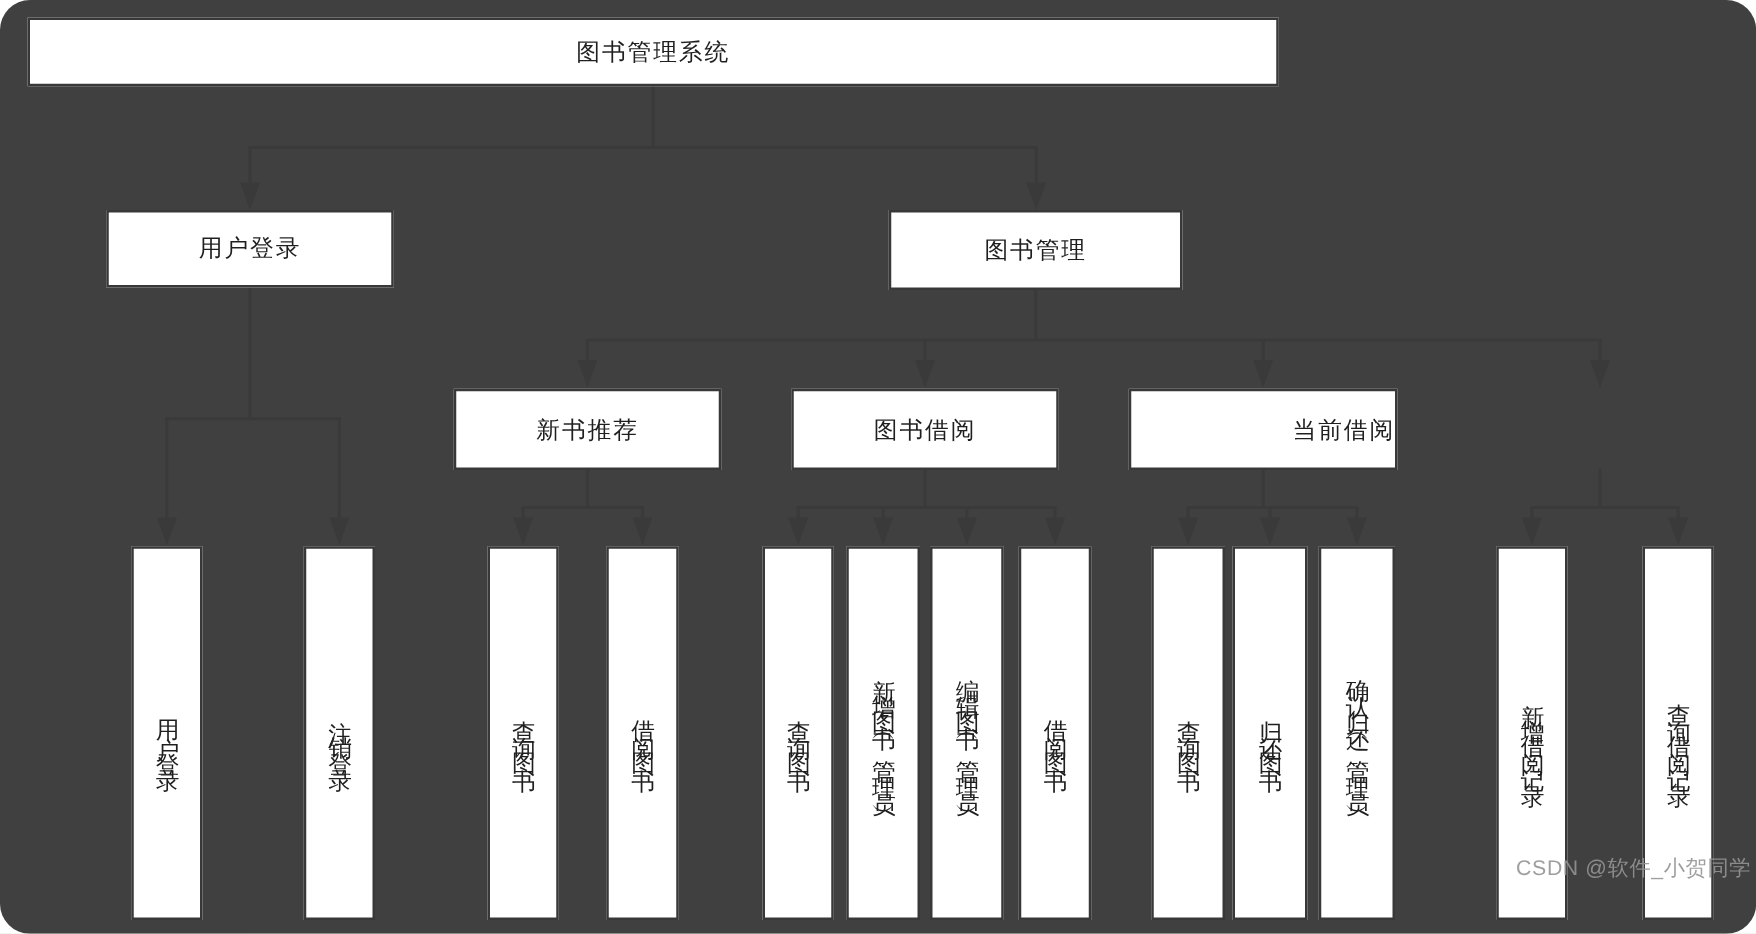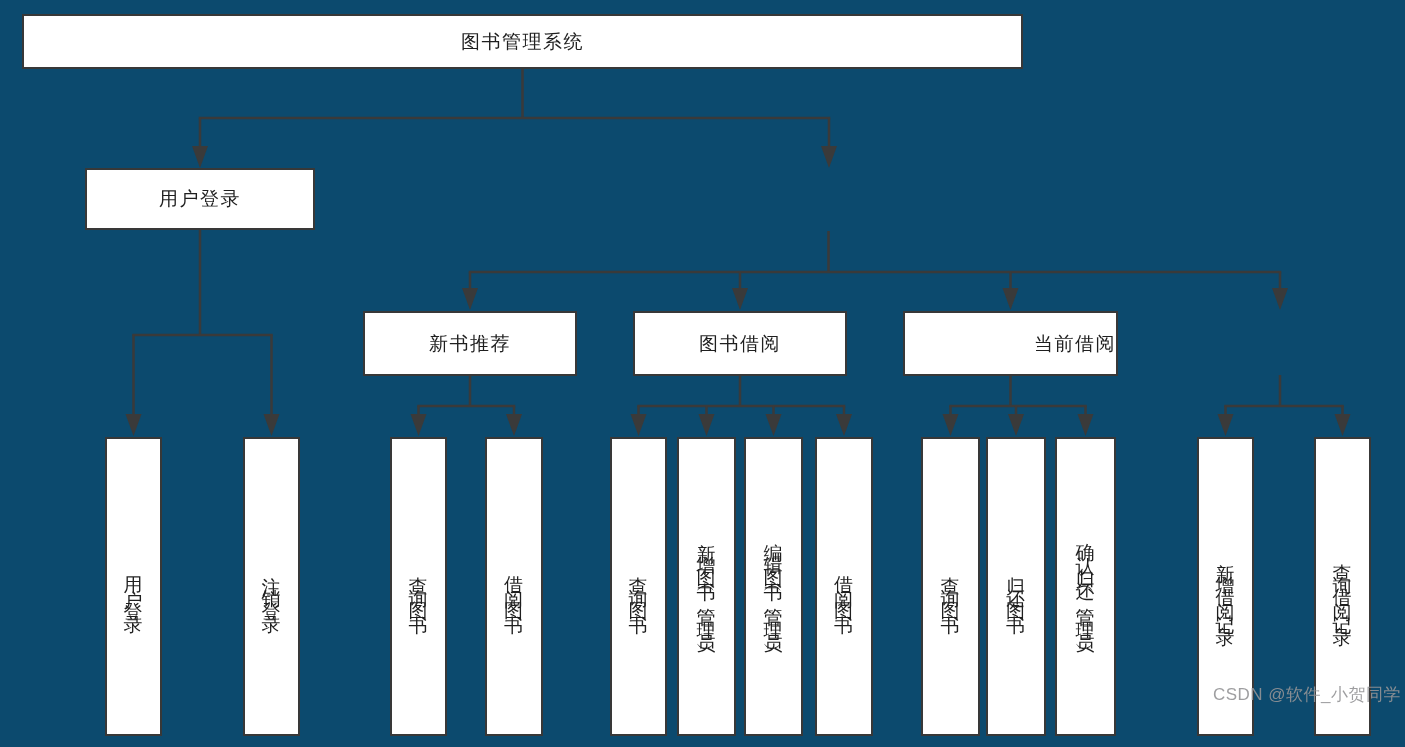--- a/index.html
+++ b/index.html
@@ -1,22 +1,23 @@
 <!DOCTYPE html>
 <html><head>
 <meta charset="utf-8">
 <style>
   html, body { margin: 0; padding: 0; background: #ffffff; }
   #canvas {
     position: relative;
     width: 1405px;
     height: 747px;
-    background: #0c4a6e;
+    background: #404040;
     font-family: "Liberation Sans", "DejaVu Sans", sans-serif;
     overflow: hidden;
+    border-radius: 24px;
   }
   #edges {
     position: absolute;
     left: 0; top: 0;
     width: 1405px; height: 747px;
     pointer-events: none;
   }
   #edges line { stroke: #3a3a3a; stroke-width: 2.5; }
   #edges polygon { fill: #3a3a3a; }
   .node {
@@ -130,20 +131,23 @@
     </g>
   </svg>
 
   <div class="node h-node" style="left:22px; top:14px; width:1001px; height:55px;">
     <span>图书管理系统</span>
   </div>
 
   <div class="node h-node" style="left:85px; top:168px; width:230px; height:62px;">
     <span>用户登录</span>
   </div>
+  <div class="node h-node" style="left:711px; top:168px; width:235px; height:64px;">
+    <span>图书管理</span>
+  </div>
 
   <div class="node h-node" style="left:363px; top:311px; width:214px; height:65px;">
     <span>新书推荐</span>
   </div>
   <div class="node h-node" style="left:633px; top:311px; width:214px; height:65px;align-items:center;">
     <span>图书借阅</span>
   </div>
   <div class="node h-node" style="left:903px; top:311px; width:215px; height:65px;justify-content:flex-end;">
     <span>当前借阅</span>
   </div>

